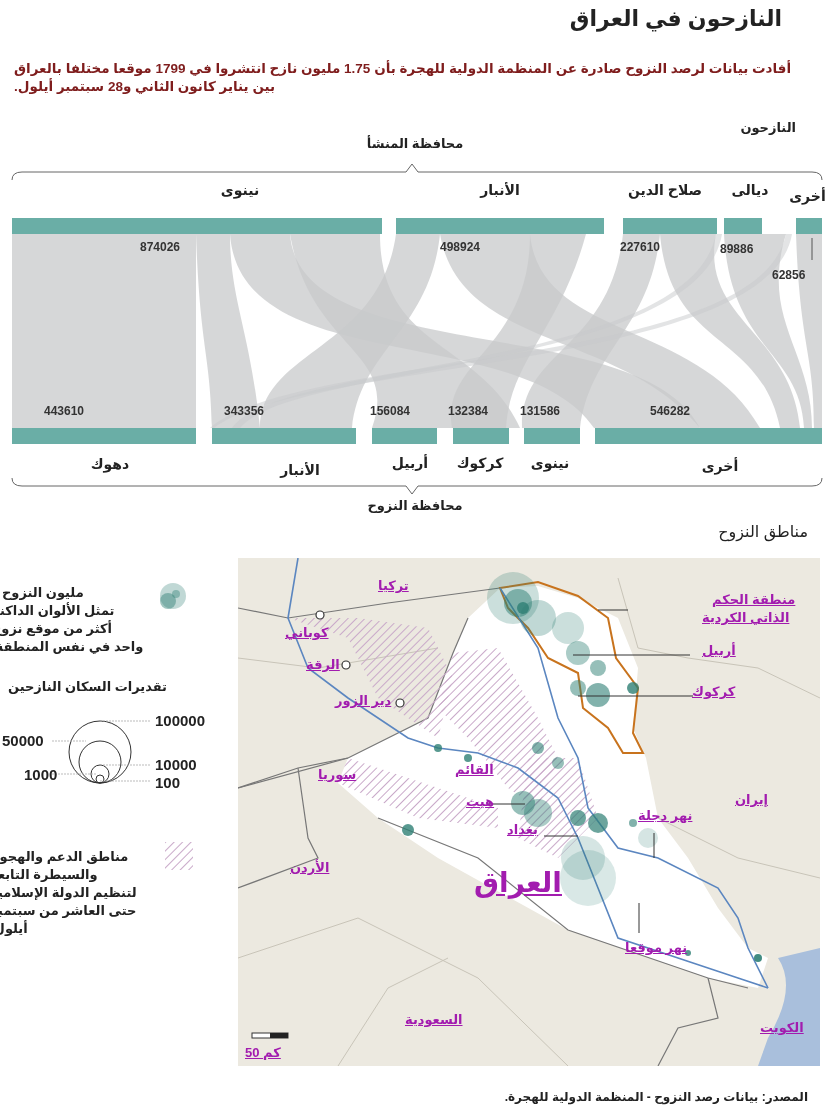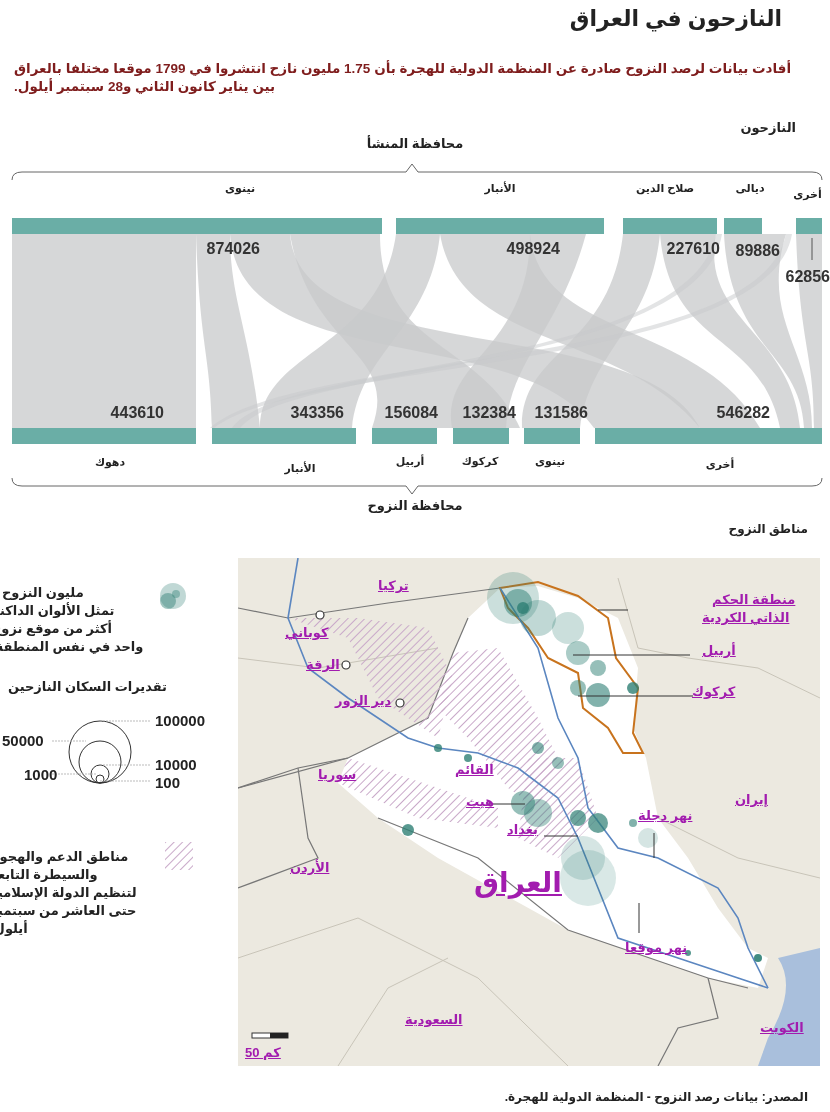--- a/index.html
+++ b/index.html
@@ -5,23 +5,23 @@
   html, body { margin:0; padding:0; background:#ffffff; }
   body { width:830px; height:1112px; position:relative; overflow:hidden;
          font-family:"Liberation Sans", "DejaVu Sans", sans-serif; color:#222; }
   .abs { position:absolute; }
   .rtl { direction:rtl; text-align:left; }
   #title { right:48px; top:6px; font-size:22px; font-weight:bold; color:#222; }
   #intro { right:14px; left:14px; top:60px; font-size:13.5px; font-weight:bold; line-height:18px; color:#7f1d1d; }
   #unit-label { right:34px; top:120px; font-size:13px; font-weight:bold; }
   #origin-heading { left:0; width:830px; top:136px; text-align:center; font-size:13px; font-weight:bold; }
   #dest-heading { left:0; width:830px; top:498px; text-align:center; font-size:13px; font-weight:bold; }
-  .cat-label { font-size:11px; font-weight:bold; text-align:center; white-space:nowrap; }
-  .val-label { font-size:16px; font-weight:bold; text-align:right; color:#333; white-space:nowrap; }
-  #map-heading { right:22px; top:522px; font-size:12px; font-weight:bold; }
+  .cat-label { font-size:14px; font-weight:bold; text-align:center; white-space:nowrap; }
+  .val-label { font-size:12px; font-weight:bold; text-align:left; color:#333; white-space:nowrap; }
+  #map-heading { right:22px; top:522px; font-size:16px; font-weight:normal; }
   .legend-text { font-size:13px; font-weight:bold; line-height:17px; }
   .map-label { font-size:13px; font-weight:bold; color:#a21caf; white-space:nowrap;text-decoration:underline; }
   #source { right:22px; top:1090px; font-size:12px; font-weight:bold; }
 </style>
 </head>
 <body>
 
 <div id="title" class="abs rtl">النازحون في العراق</div>
 <div id="intro" class="abs rtl">أفادت بيانات لرصد النزوح صادرة عن المنظمة الدولية للهجرة بأن 1.75 مليون نازح انتشروا في 1799 موقعا مختلفا بالعراق بين يناير كانون الثاني و28 سبتمبر أيلول.</div>
 

